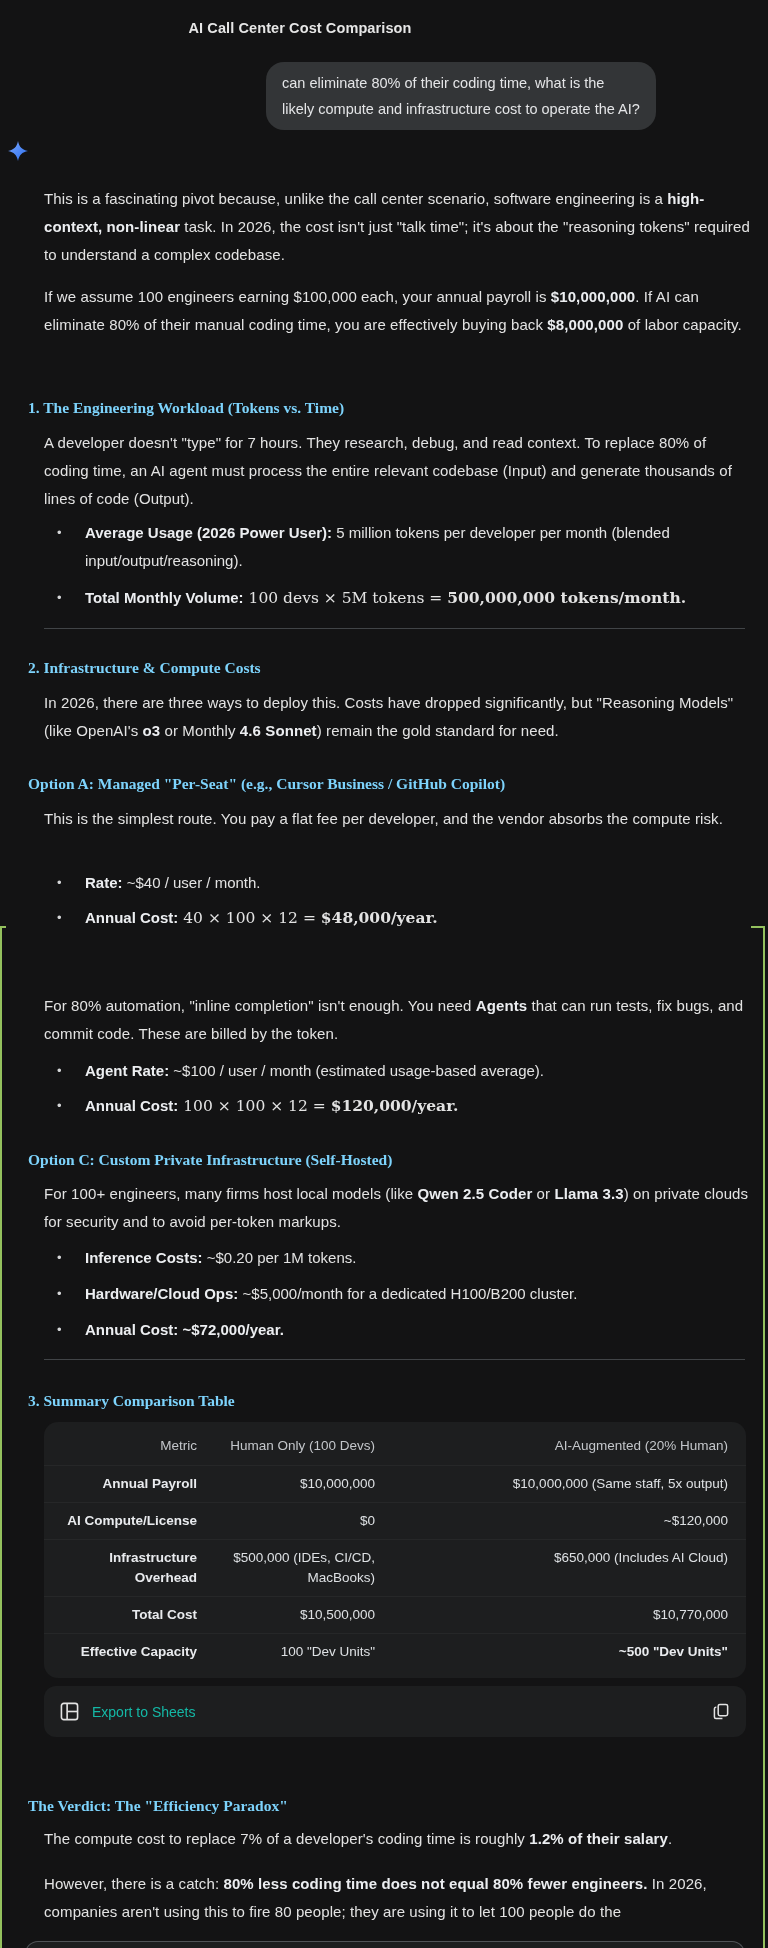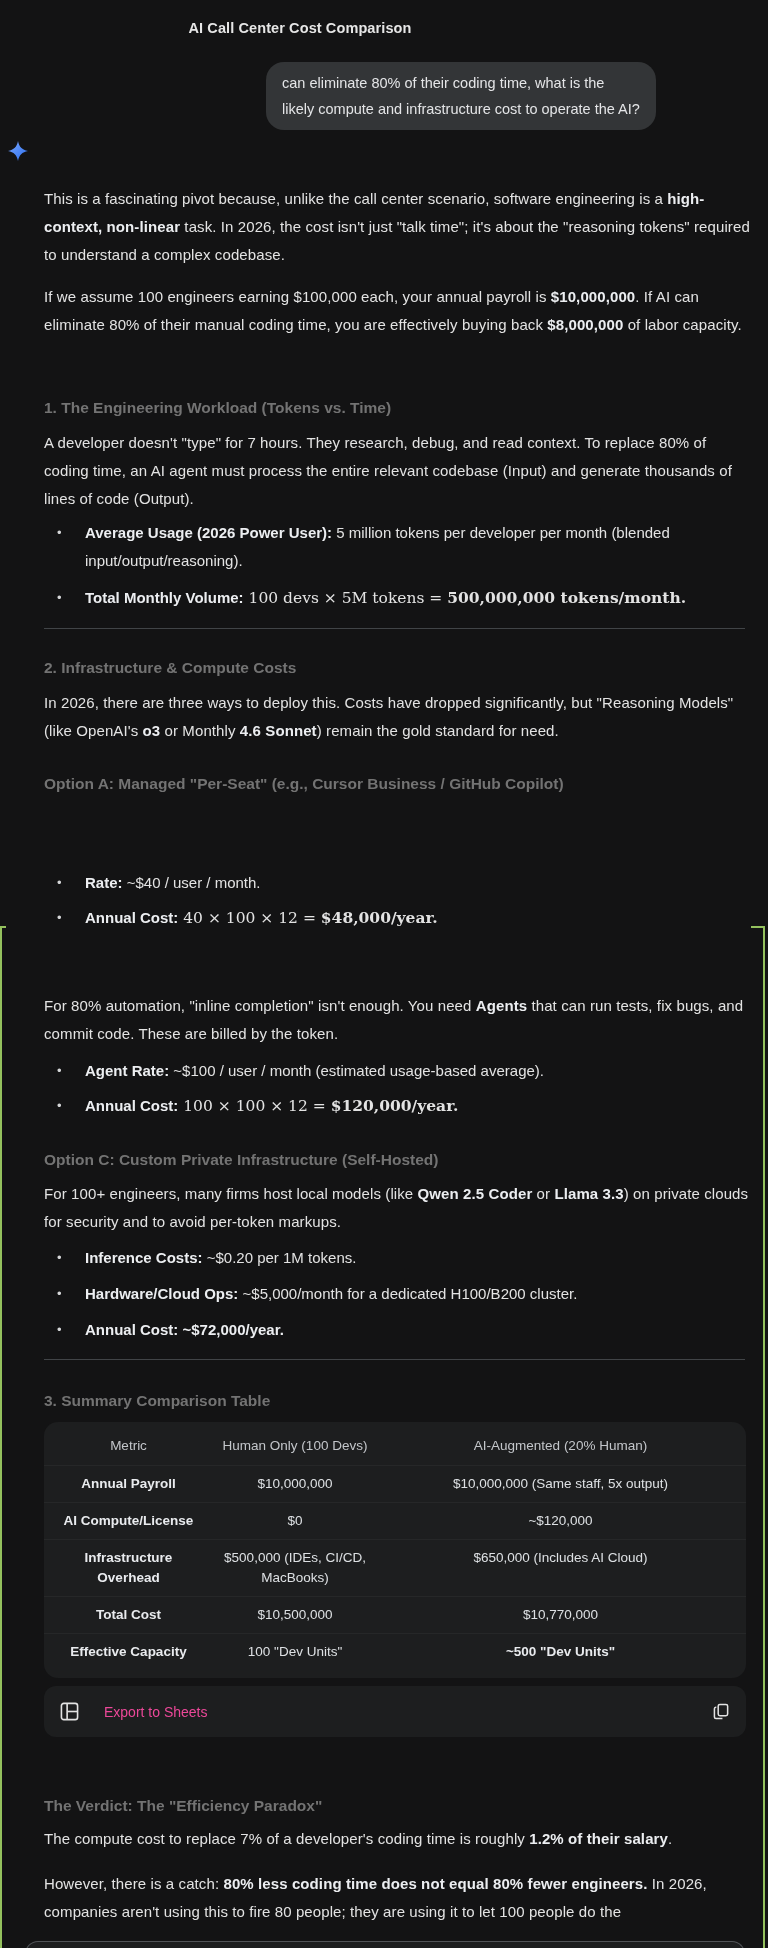--- a/index.html
+++ b/index.html
@@ -4,38 +4,38 @@
 <style>
   html,body{margin:0;padding:0;background:#131314;}
   #page{position:relative;width:768px;height:1948px;background:#131314;overflow:hidden;
         font-family:"Liberation Sans",sans-serif;color:#e3e3e3;}
   .abs{position:absolute;}
   .title{top:20px;left:0;width:600px;text-align:center;font-size:14.5px;font-weight:600;color:#e6e6e6;letter-spacing:.1px;}
   .bubble{top:62px;left:218px;width:390px;background:#333537;border-radius:18px;
           padding:8px 16px;box-sizing:border-box;font-size:14.5px;line-height:26px;color:#e4e5e7;margin-left:48px;}
   .sparkle{top:141px;left:8px;width:20px;height:20px;}
   .para{left:44px;width:707px;font-size:15px;line-height:28px;color:#e3e3e3;letter-spacing:.1px;}
-  .h3{left:44px;width:707px;font-size:15.5px;line-height:28px;font-weight:700;color:#737373;}
+  .h3{left:28px;width:707px;font-size:15.5px;line-height:28px;font-weight:700;color:#7dd3fc;font-family:Liberation Serif, serif;}
   .b{font-weight:700;color:#eceef1;}
   .math{font-family:"DejaVu Serif",serif;font-size:15.5px;}
   .mathb{font-family:"DejaVu Serif",serif;font-size:15.5px;font-weight:700;}
   .bullet{left:44px;width:707px;font-size:15px;line-height:28px;padding-left:41px;box-sizing:border-box;}
   .dot{position:absolute;left:13px;top:0;font-size:13px;color:#d5d7d9;}
   .divider{left:44px;width:701px;height:1px;background:#414447;}
   .tablecard{top:1422px;left:44px;width:702px;height:256px;background:#1d1e1f;border-radius:14px;box-sizing:border-box;overflow:hidden;}
   table{border-collapse:collapse;width:100%;font-size:13.5px;line-height:20px;color:#dde0e3;}
-  th,td{text-align:center;vertical-align:top;padding:8px 18px 8px 0;font-weight:400;}
+  th,td{text-align:right;vertical-align:top;padding:8px 18px 8px 0;font-weight:400;}
   th:first-child,td:first-child{padding-left:16px;width:137px;}
   th:nth-child(2),td:nth-child(2){width:160px;}
   th{color:#c3c6ca;padding-top:14px;padding-bottom:9px;}
   tbody tr td{border-top:1px solid rgba(255,255,255,0.045);}
   td.b{color:#e9ebee;}
   .exportbar{top:1686px;left:44px;width:702px;height:51px;background:#1d1e1f;border-radius:12px;
              display:flex;align-items:center;justify-content:space-between;padding:0 16px;box-sizing:border-box;}
-  .exportbtn{display:flex;align-items:center;gap:25px;background:none;border:none;color:#ec4899;
+  .exportbtn{display:flex;align-items:center;gap:13px;background:none;border:none;color:#14b8a6;
              font-family:"Liberation Sans",sans-serif;font-size:14px;cursor:pointer;padding:0;}
   .iconbtn{background:none;border:none;padding:0;cursor:pointer;display:flex;align-items:center;}
   .greenline{background:#94c15e;}
   .bottom-edge{top:1941px;left:25px;width:718px;height:12px;border:1px solid #505357;border-bottom:none;
                border-radius:22px 22px 0 0;background:#1d1e1f;}
 </style>
 </head>
 <body>
 
 <div id="page">
@@ -79,20 +79,21 @@
   </div>
 
   <div class="abs divider" style="top:628px"></div>
 
   <div class="abs h3" style="top:654px">2. Infrastructure &amp; Compute Costs</div>
   <div class="abs para" style="top:689px">
     <span>In 2026, there are three ways to deploy this. Costs have dropped significantly, but "Reasoning Models" (like OpenAI's </span><span class="b">o3</span><span> or Monthly </span><span class="b">4.6 Sonnet</span><span>) remain the gold standard for need.</span>
   </div>
 
   <div class="abs h3" style="top:770px">Option A: Managed "Per-Seat" (e.g., Cursor Business / GitHub Copilot)</div>
+  <div class="abs para" style="top:805px">This is the simplest route. You pay a flat fee per developer, and the vendor absorbs the compute risk.</div>
   <div class="abs bullet" style="top:869px">
     <span class="dot">•</span><span class="b">Rate:</span><span> ~$40 / user / month.</span>
   </div>
   <div class="abs bullet" style="top:904px">
     <span class="dot">•</span><span class="b">Annual Cost:</span><span class="math"> 40 × 100 × 12 = </span><span class="mathb">$48,000/year.</span>
   </div>
 
   <div class="abs para" style="top:992px">
     <span>For 80% automation, "inline completion" isn't enough. You need </span><span class="b">Agents</span><span> that can run tests, fix bugs, and commit code. These are billed by the token.</span>
   </div>

